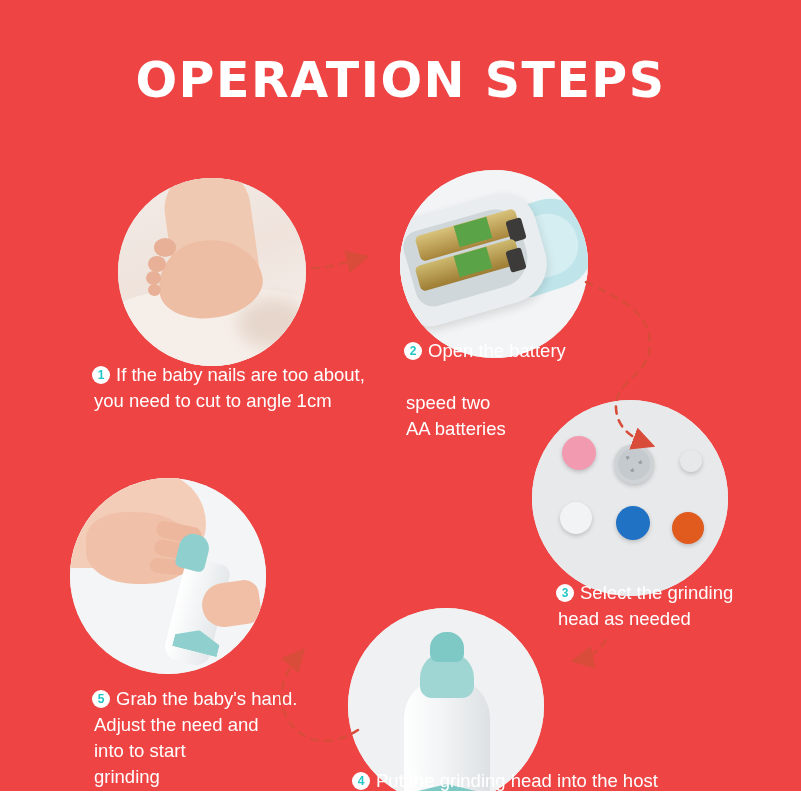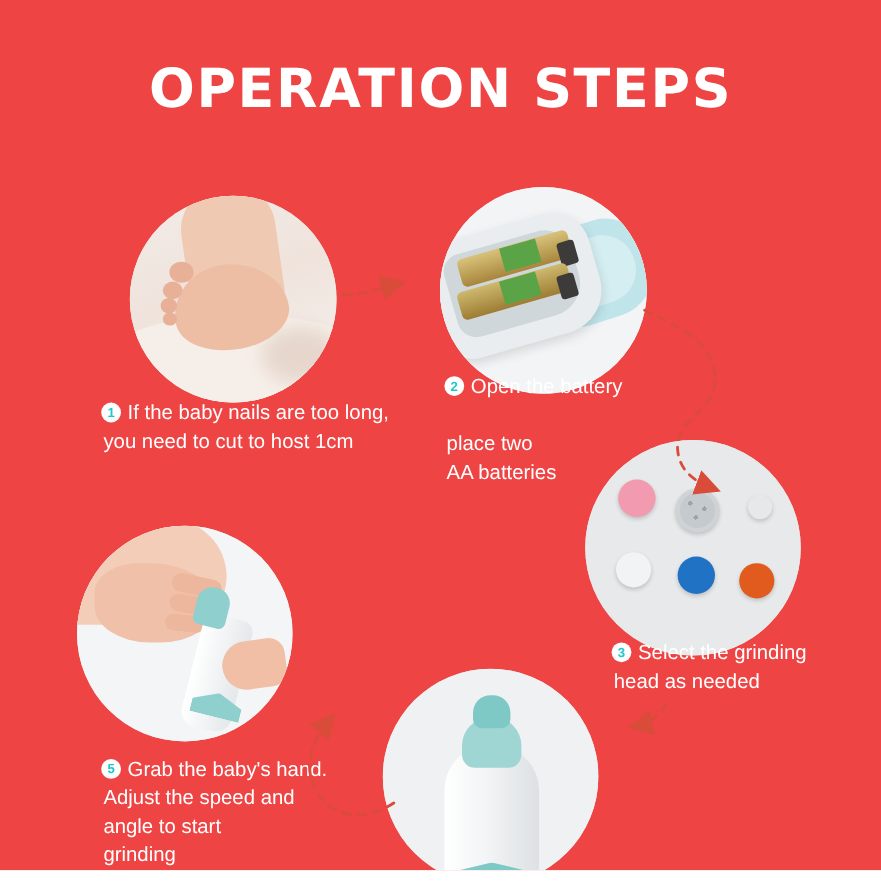--- a/index.html
+++ b/index.html
@@ -233,42 +233,42 @@
     <div class="shadowv"></div>
     <div class="leg"></div>
     <div class="foot"></div>
     <div class="toe t1"></div>
     <div class="toe t2"></div>
     <div class="toe t3"></div>
     <div class="toe t4"></div>
   </div>
 
   <div class="cap" style="top:362px; left:92px; width:300px;">
-    <span class="num">1</span><span>If the baby nails are too long,</span><br>
-    <span style="margin-left:2px;">you need to cut to host 1cm</span>
+    <span class="num">1</span><span>If the baby nails are too about,</span><br>
+    <span style="margin-left:2px;">you need to cut to angle 1cm</span>
   </div>
 
   <div class="circle s2">
     <div class="bg"></div>
     <div class="cover"></div>
     <div class="coverin"></div>
     <div class="body"></div>
     <div class="well"></div>
     <div class="bat b1"></div>
     <div class="bgreen bg1"></div>
     <div class="btip bt1"></div>
     <div class="bat b2"></div>
     <div class="bgreen bg2"></div>
     <div class="btip bt2"></div>
   </div>
 
   <div class="cap" style="top:338px; left:404px; width:210px;">
     <span class="num">2</span><span>Open the battery</span><br>
     <br>
-    <span style="margin-left:2px;">place two</span><br>
+    <span style="margin-left:2px;">speed two</span><br>
     <span style="margin-left:2px;">AA batteries</span>
   </div>
 
   <div class="circle s3">
     <div class="bg"></div>
     <div class="head h-pink"></div>
     <div class="head h-grey"></div>
     <div class="grit"></div>
     <div class="head h-white2"></div>
     <div class="head h-white"></div>
@@ -282,38 +282,41 @@
   </div>
 
   <div class="circle s4">
     <div class="bg"></div>
     <div class="body"></div>
     <div class="neck"></div>
     <div class="tip"></div>
     <div class="band"></div>
   </div>
 
+  <div class="cap" style="top:768px; left:352px; width:440px;">
+    <span class="num">4</span><span>Put the grinding head into the host</span>
+  </div>
 
   <div class="circle s5">
     <div class="bg"></div>
     <div class="arm"></div>
     <div class="hand"></div>
     <div class="finger f1"></div>
     <div class="finger f2"></div>
     <div class="finger f3"></div>
     <div class="tool"></div>
     <div class="toolhead"></div>
     <div class="toolband"></div>
     <div class="thumb"></div>
   </div>
 
   <div class="cap" style="top:686px; left:92px; width:240px;">
     <span class="num">5</span><span>Grab the baby's hand.</span><br>
-    <span style="margin-left:2px;">Adjust the speed and</span><br>
-    <span style="margin-left:2px;">angle to start</span><br>
+    <span style="margin-left:2px;">Adjust the need and</span><br>
+    <span style="margin-left:2px;">into to start</span><br>
     <span style="margin-left:2px;">grinding</span>
   </div>
 
   <svg class="arrows" viewBox="0 0 801 801">
     <defs>
       <marker id="ah" markerWidth="9" markerHeight="9" refX="6" refY="4.5" orient="auto">
         <path d="M0,0 L9,4.5 L0,9 Z" fill="#d94c3a"></path>
       </marker>
     </defs>
     <g fill="none" stroke="#d94c3a" stroke-width="2.6" stroke-dasharray="7 7" stroke-linecap="round" marker-end="url(#ah)">

